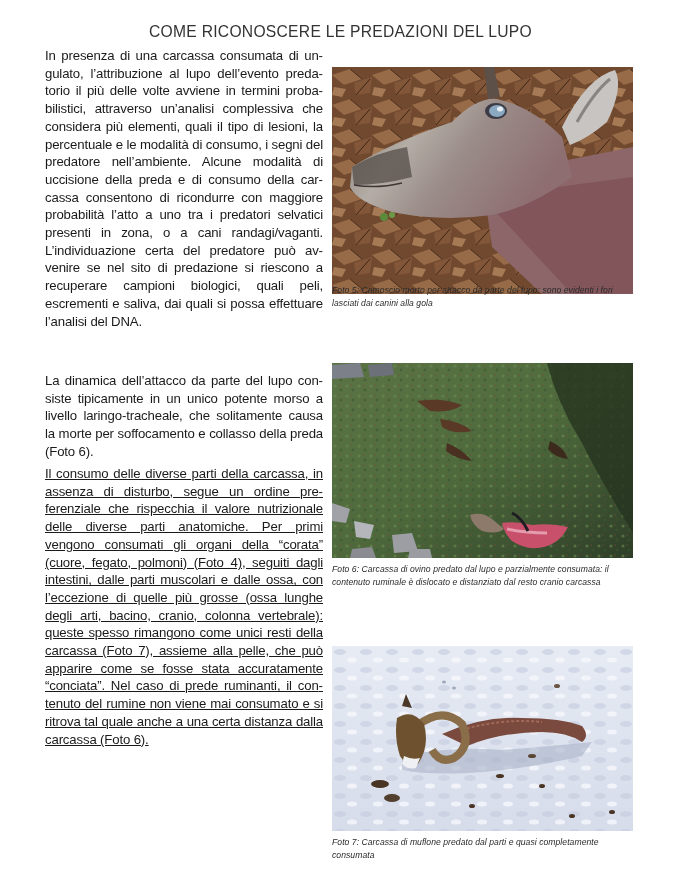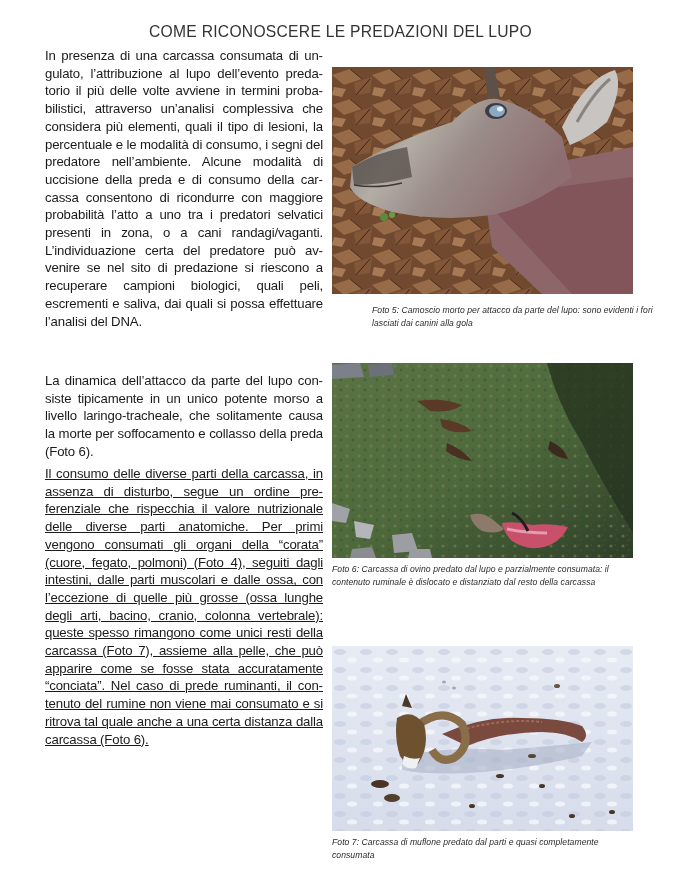--- a/index.html
+++ b/index.html
@@ -31,21 +31,21 @@
     .photo5 { top: 67px; height: 227px; }
     .photo6 { top: 363px; height: 195px; }
     .photo7 { top: 646px; height: 185px; }
 
     .caption {
       position: absolute; left: 332px; width: 305px;
       font-family: "Liberation Sans", sans-serif; font-style: italic;
       font-size: 8.6px; line-height: 12.5px; color: #2a2a2a;
       letter-spacing: 0.05px;
     }
-    .cap5 { top: 304px; margin-left: 40px; }
+    .cap5 { top: 284px; }
     .cap6 { top: 563px; }
     .cap7 { top: 836px; }
   </style>
 </head>
 <body>
 
 <h1 class="page-title">COME RICONOSCERE LE PREDAZIONI DEL LUPO</h1>
 
 <p class="body-col p1">In presenza di una carcassa consumata di un­gulato, l’attribuzione al lupo dell’evento preda­torio il più delle volte avviene in termini proba­bilistici, attraverso un’analisi complessiva che considera più elementi, quali il tipo di lesioni, la percentuale e le modalità di consumo, i segni del predatore nell’ambiente. Alcune modalità di uccisione della preda e di consumo della car­cassa consentono di ricondurre con maggiore probabilità l’atto a uno tra i predatori selvatici presenti in zona, o a cani randagi/vaganti. L’individuazione certa del predatore può av­venire se nel sito di predazione si riescono a recuperare campioni biologici, quali peli, escrementi e saliva, dai quali si possa effettuare l’analisi del DNA.</p>
 <p class="body-col p2">La dinamica dell’attacco da parte del lupo con­siste tipicamente in un unico potente morso a livello laringo-tracheale, che solitamente causa la morte per soffocamento e collasso della pre­da (Foto 6).</p>
@@ -128,21 +128,21 @@
     <path d="M60 172 L80 170 L86 188 L62 190 Z" fill="#9c9ea4"></path>
     <path d="M20 186 L40 184 L44 195 L18 195 Z" fill="#8a8c92"></path>
     <path d="M78 186 L98 186 L100 195 L76 195 Z" fill="#9a9ca2"></path>
 
     <path d="M138 152 Q150 148 160 156 L172 166 Q165 172 150 168 Q140 162 138 152 Z" fill="#8e7a6a"></path>
     <path d="M170 160 Q185 158 200 162 Q220 160 236 164 Q228 180 212 184 Q195 188 180 178 Q172 170 170 160 Z" fill="#c8506a"></path>
     <path d="M175 166 Q195 170 215 170" stroke="#e49cae" stroke-width="3" fill="none"></path>
     <path d="M180 150 Q190 155 196 168" stroke="#1e1e22" stroke-width="3" fill="none"></path>
   </svg>
 </div>
-<div class="caption cap6">Foto 6: Carcassa di ovino predato dal lupo e parzialmente consumata: il contenuto ruminale è dislocato e distanziato dal resto della carcassa</div>
+<div class="caption cap6">Foto 6: Carcassa di ovino predato dal lupo e parzialmente consumata: il contenuto ruminale è dislocato e distanziato dal resto cranio carcassa</div>
 
 <div class="photo photo7">
   <svg viewBox="0 0 301 185" preserveAspectRatio="none">
     <defs>
       <linearGradient id="snow" x1="0" y1="0" x2="0" y2="1">
         <stop offset="0" stop-color="#e6ebf4"></stop>
         <stop offset="1" stop-color="#d6dcea"></stop>
       </linearGradient>
       <pattern id="snowTex" width="26" height="18" patternUnits="userSpaceOnUse">
         <ellipse cx="8" cy="6" rx="6" ry="3" fill="#c4ccde" opacity="0.6"></ellipse>

